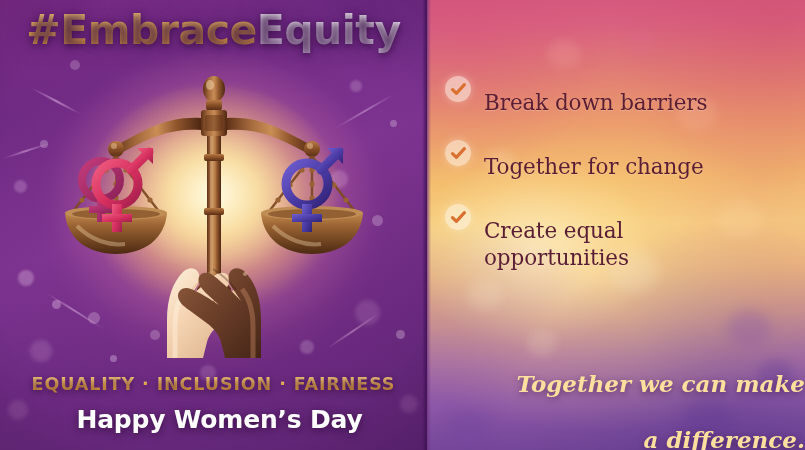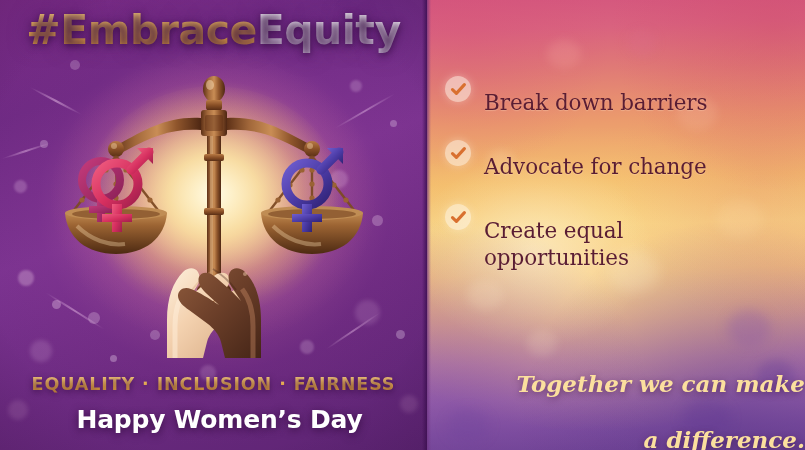--- a/index.html
+++ b/index.html
@@ -412,21 +412,21 @@
         </span>
         <span class="check-label">Break down barriers</span>
       </div>
 
       <div class="check-row">
         <span class="check-circle">
           <svg width="17" height="17" viewBox="0 0 17 17">
             <path d="M2.5,8.6 L6.4,12.4 L14.4,3.6" fill="none" stroke="#d9702f" stroke-width="3.1" stroke-linecap="round" stroke-linejoin="round"></path>
           </svg>
         </span>
-        <span class="check-label">Advocate for change</span>
+        <span class="check-label">Together for change</span>
       </div>
 
       <div class="check-row">
         <span class="check-circle">
           <svg width="17" height="17" viewBox="0 0 17 17">
             <path d="M2.5,8.6 L6.4,12.4 L14.4,3.6" fill="none" stroke="#d9702f" stroke-width="3.1" stroke-linecap="round" stroke-linejoin="round"></path>
           </svg>
         </span>
         <span class="check-label" style="max-width:180px">Create equal opportunities</span>
       </div>

